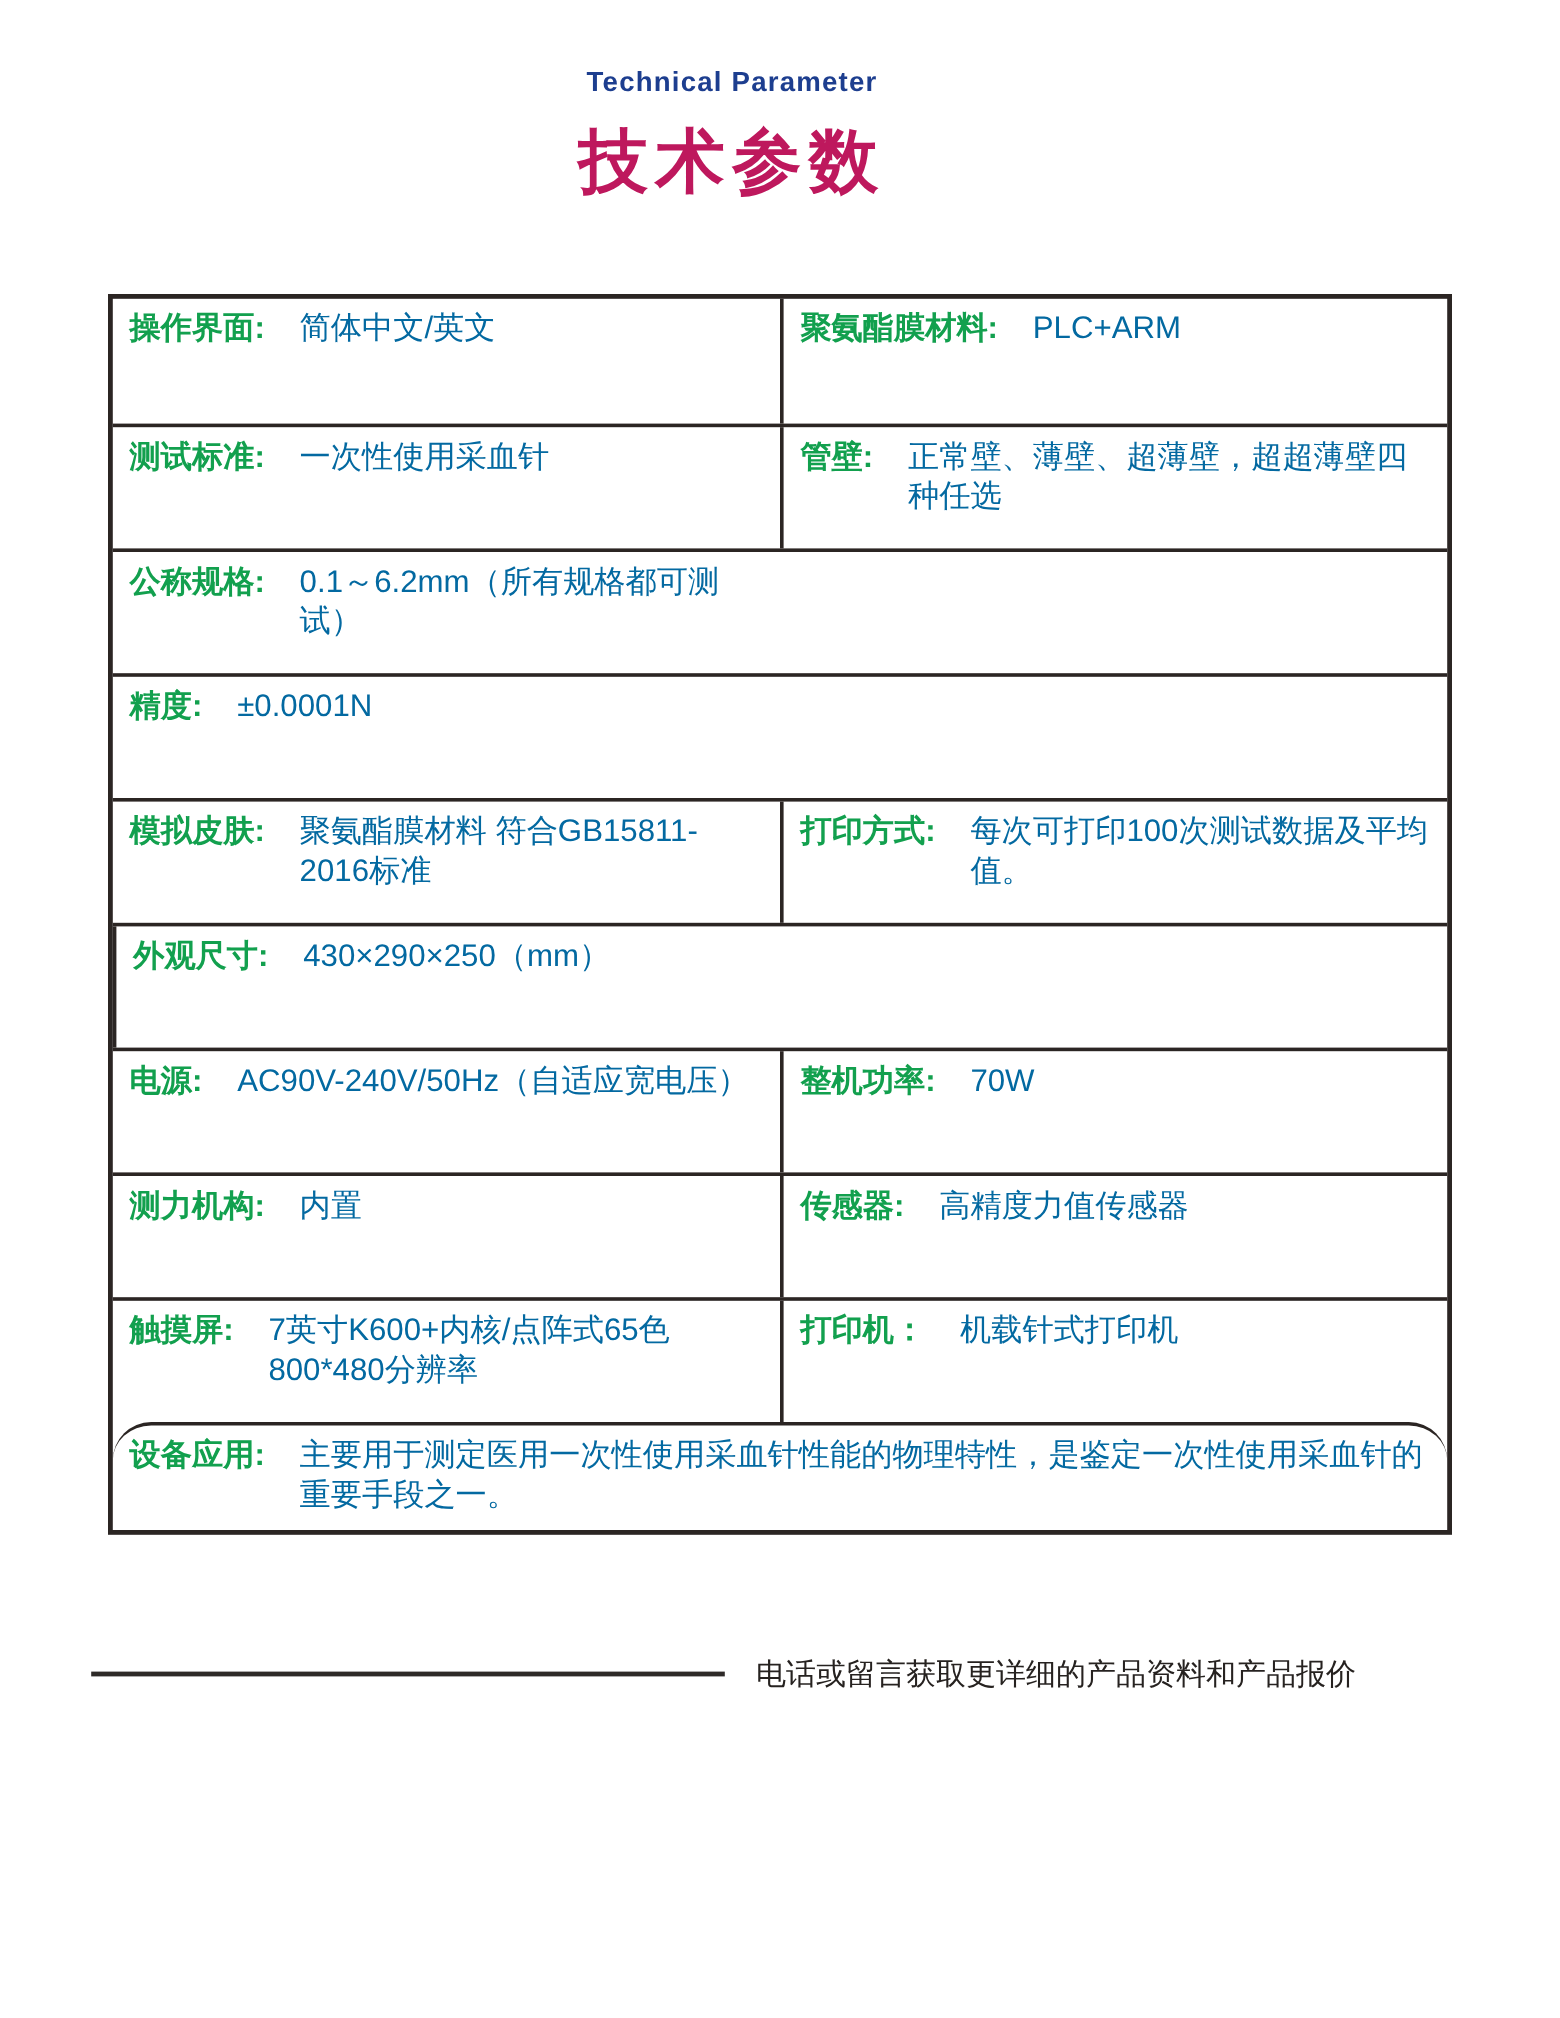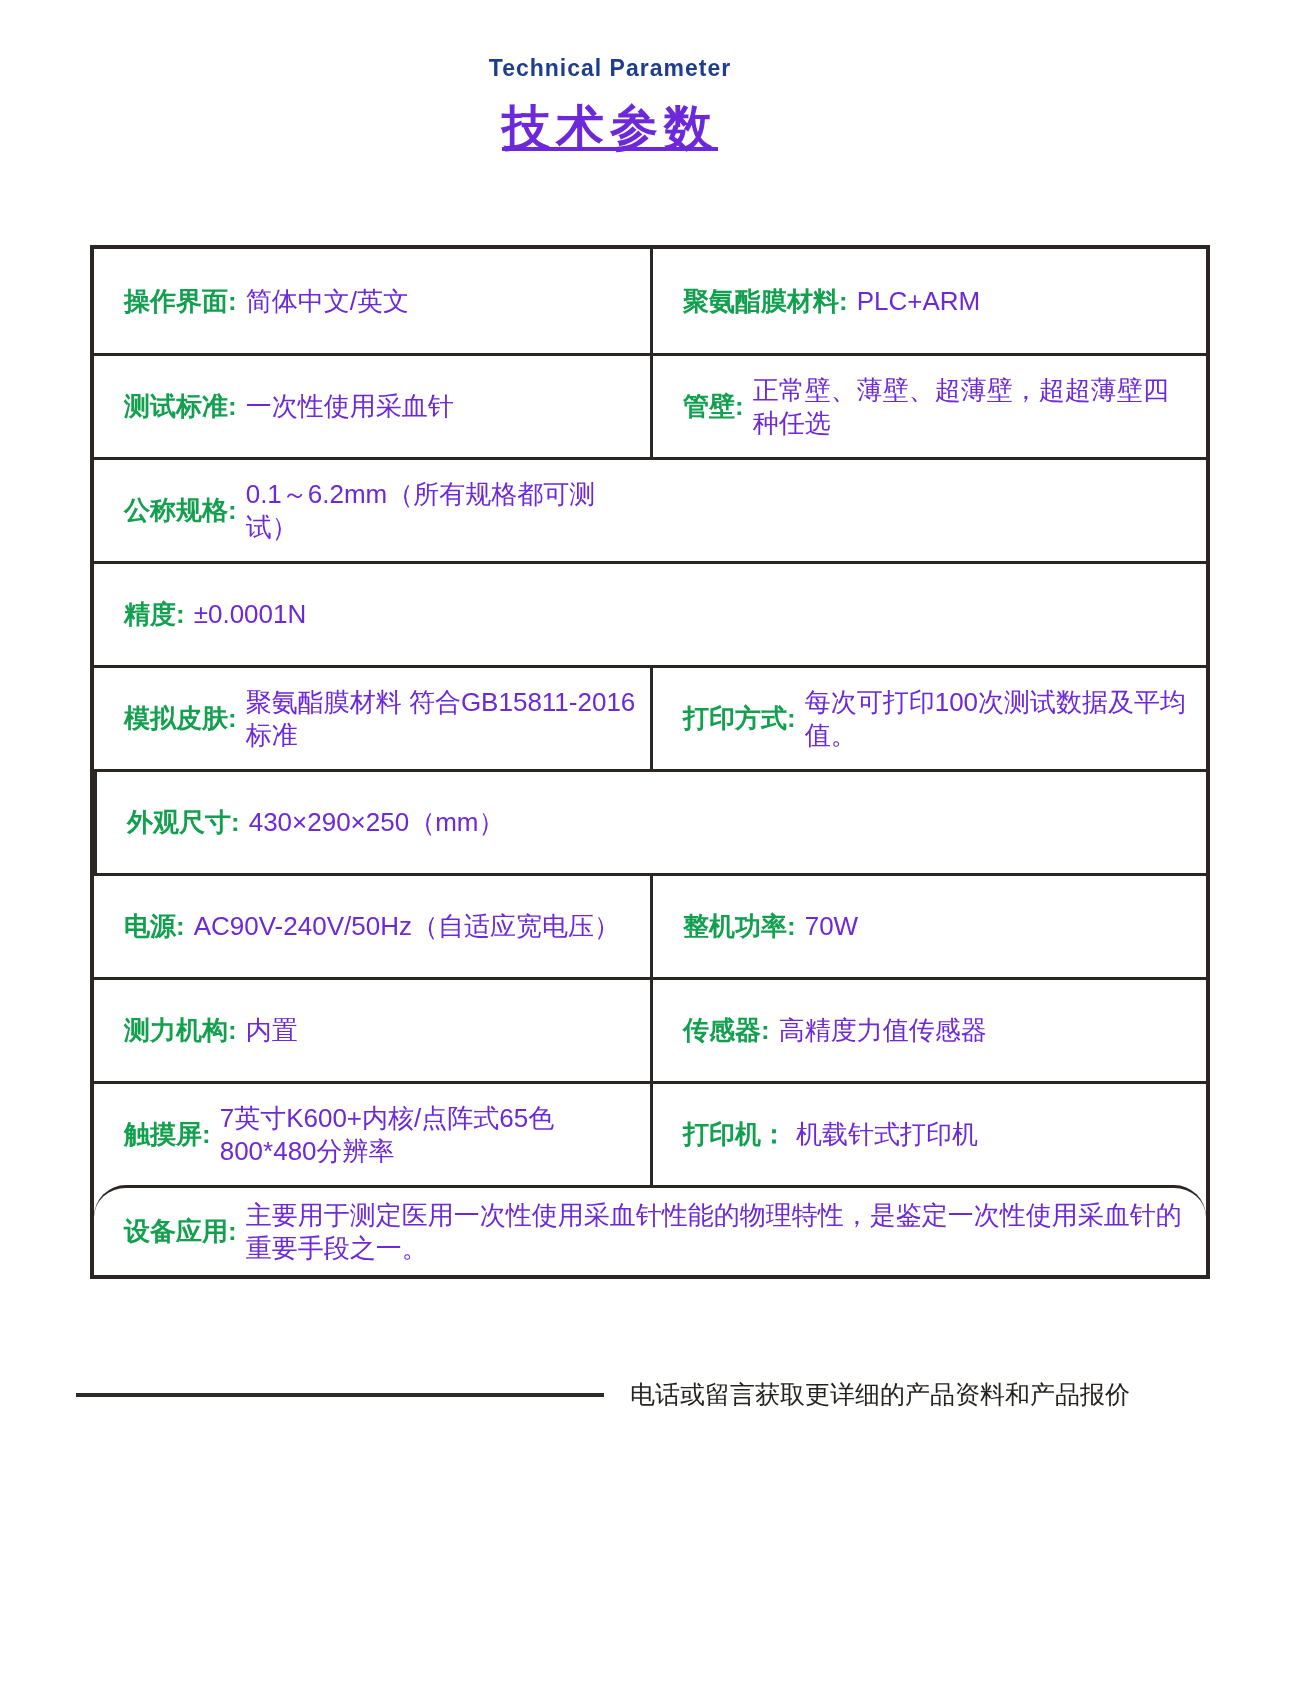--- a/index.html
+++ b/index.html
@@ -15,40 +15,40 @@
   
   .header {
     position: absolute; top: 55px; left: 0; width: 1220px;
     text-align: center;
   }
   .subtitle {
     color: #1d3e8f; font-size: 23px; font-weight: bold; letter-spacing: 1px;
   }
   .title {
     margin-top: 14px;
-    color: #6d28d9; font-size: 48px; font-weight: bold; letter-spacing: 6px; text-decoration: underline;
+    color: #be185d; font-size: 58px; font-weight: bold; letter-spacing: 6px;
   }
 
   
   .spec-table {
     position: absolute; top: 245px; left: 90px; width: 1120px;
     border: 4px solid #2b2523; background: #ffffff;
   }
   .trow { display: flex; min-height: 104px; }
   .trow + .trow { border-top: 3px solid #2b2523; }
   .cell {
-    width: 50%; display: flex; align-items: center;
-    padding: 8px 12px 8px 30px;
-    font-size: 26px; line-height: 1.25;
+    width: 50%; display: flex; align-items: flex-start;
+    padding: 8px 12px 8px 14px;
+    font-size: 26px; line-height: 1.25; gap: 20px;
   }
   .cell.right { border-left: 3px solid #2b2523; }
   .cell .label {
     color: #12a04e; font-weight: bold; white-space: nowrap; margin-right: 9px;
   }
-  .cell .value { color: #6d28d9; }
+  .cell .value { color: #0369a1; }
   .trow.span .cell { width: 100%; }
   .trow.span { min-height: 90px; border-radius: 32px; }
 
   
   .footer-note {
     position: absolute; top: 1378px; left: 76px; right: 170px;
     display: flex; align-items: center;
   }
   .footer-line {
     flex: 1 1 auto; height: 4px; background: #2e2a28; margin-right: 26px;

